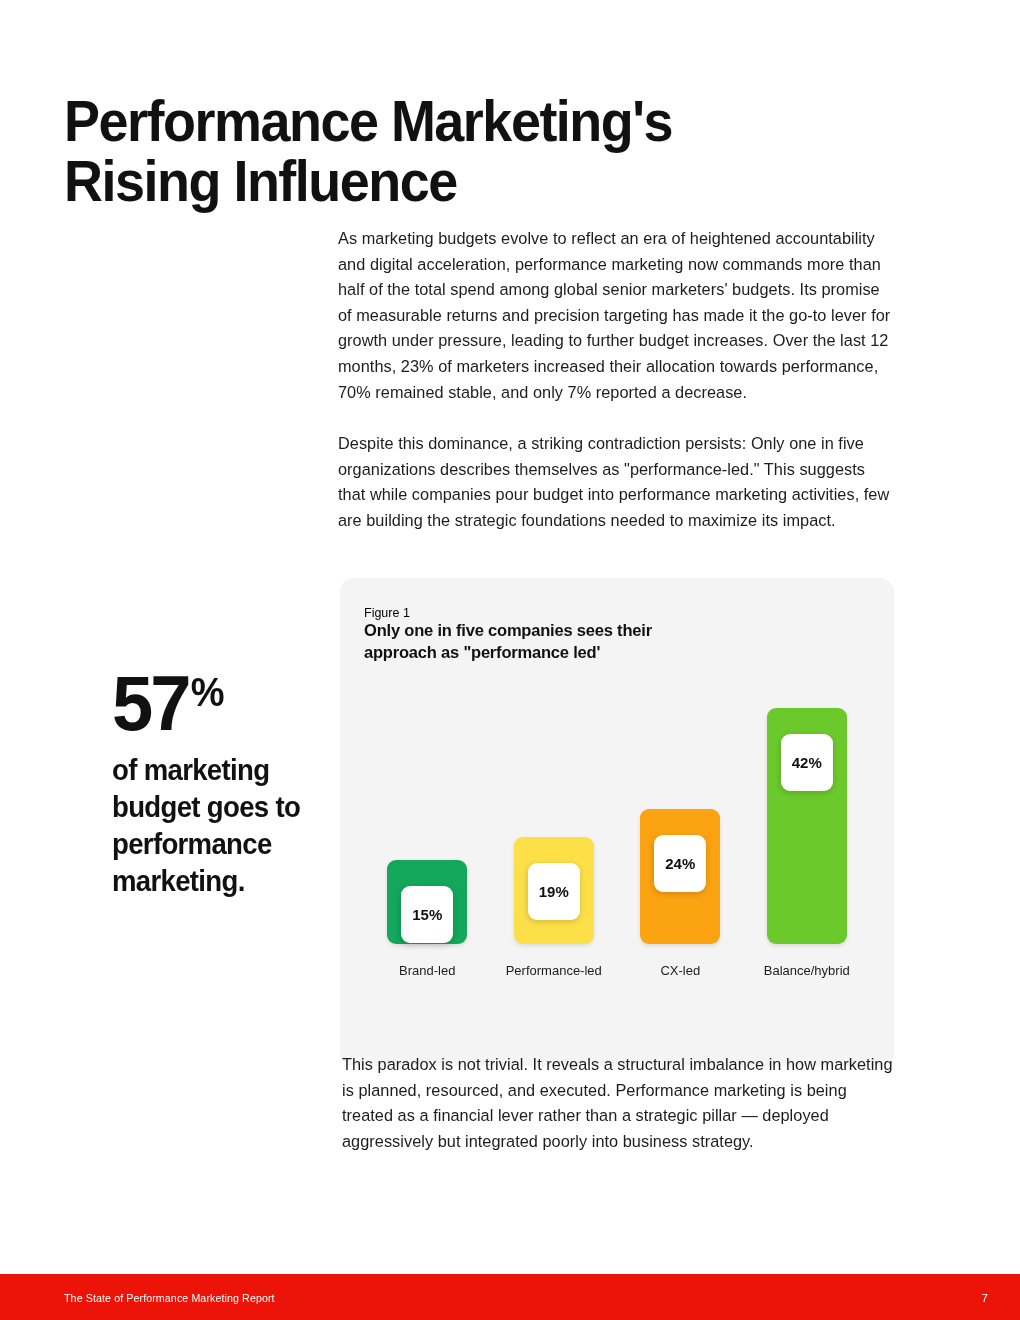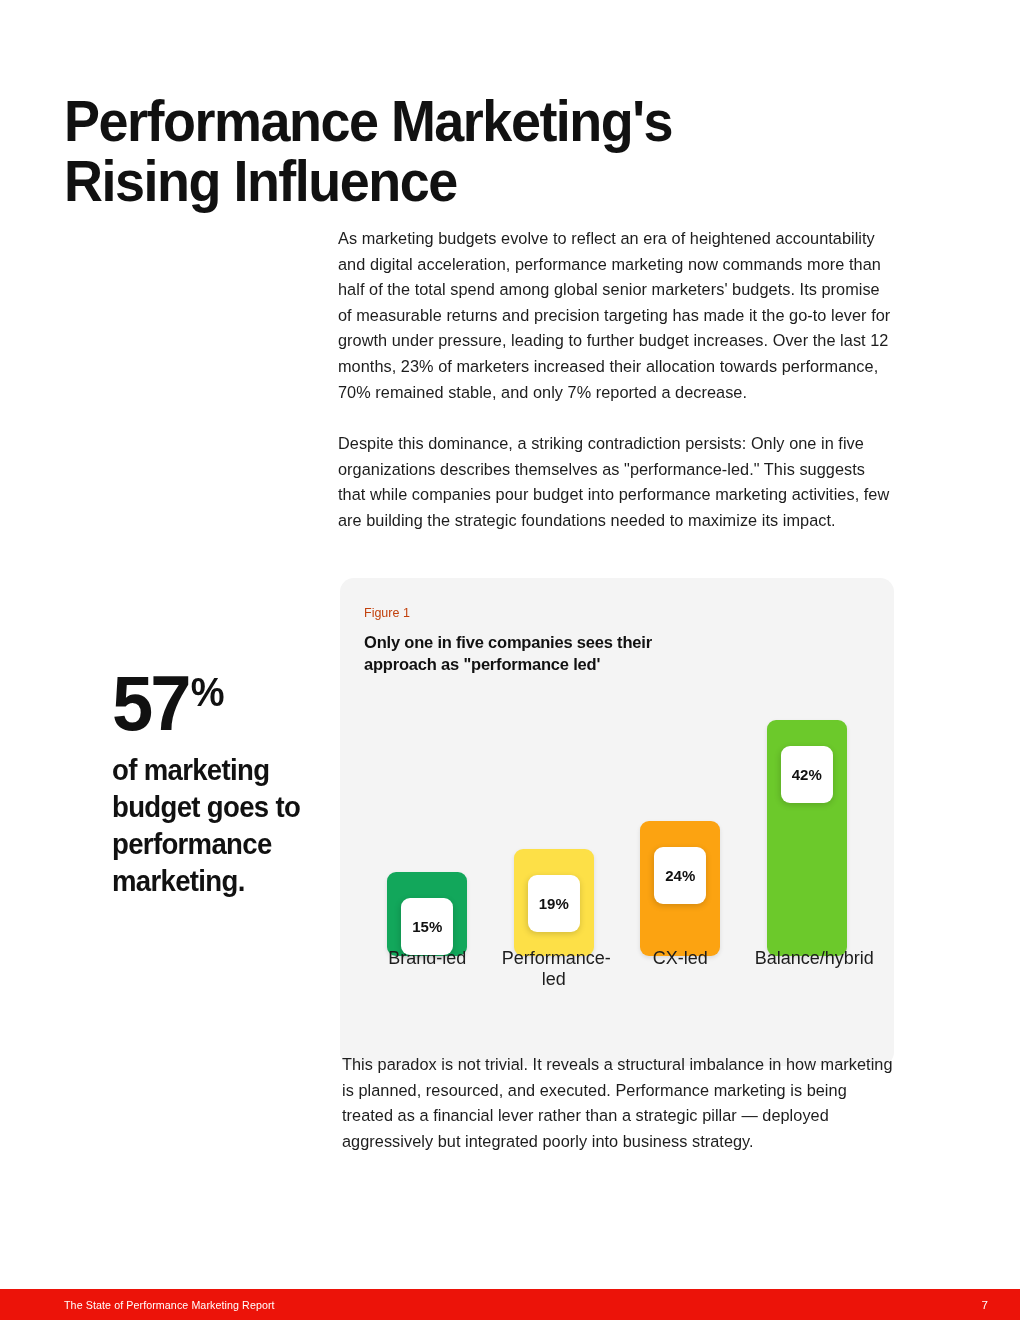--- a/index.html
+++ b/index.html
@@ -92,22 +92,22 @@
     top: 578px;
     width: 554px;
     height: 488px;
     background: #f4f4f4;
     border-radius: 14px;
     box-sizing: border-box;
     padding: 28px 24px 14px 24px;
   }
   .figure-kicker {
     font-size: 12.5px;
-    color: #c2410c;
-    margin-bottom: 12px;
+    color: #000000;
+    margin-bottom: 0;
   }
   .figure-title {
     font-weight: 700;
     font-size: 16.5px;
     line-height: 1.33;
     color: #111111;
     letter-spacing: -0.2px;
     white-space: pre-line;
     margin-bottom: 6px;
   }
@@ -163,21 +163,21 @@
     position: absolute;
     left: 0;
     right: 0;
     bottom: 8px;
     display: flex;
     justify-content: space-around;
   }
   .x-label {
     width: 104px;
     text-align: center;
-    font-size: 18px;
+    font-size: 13px;
     color: #1d1d1d;
   }
 
   .figure-notes {
     position: absolute;
     left: 24px;
     bottom: 18px;
     font-size: 7.2px;
     line-height: 10.2px;
     color: #a9a9a9;
@@ -191,21 +191,21 @@
     top: 1052px;
     width: 552px;
   }
 
   
   .footer {
     position: absolute;
     left: 0;
     bottom: 0;
     width: 1020px;
-    height: 31px;
+    height: 46px;
     background: #ec1309;
     display: flex;
     align-items: center;
     justify-content: space-between;
     box-sizing: border-box;
     padding: 0 32px 0 64px;
   }
   .footer-text {
     color: #ffffff;
     font-size: 11.6px;

